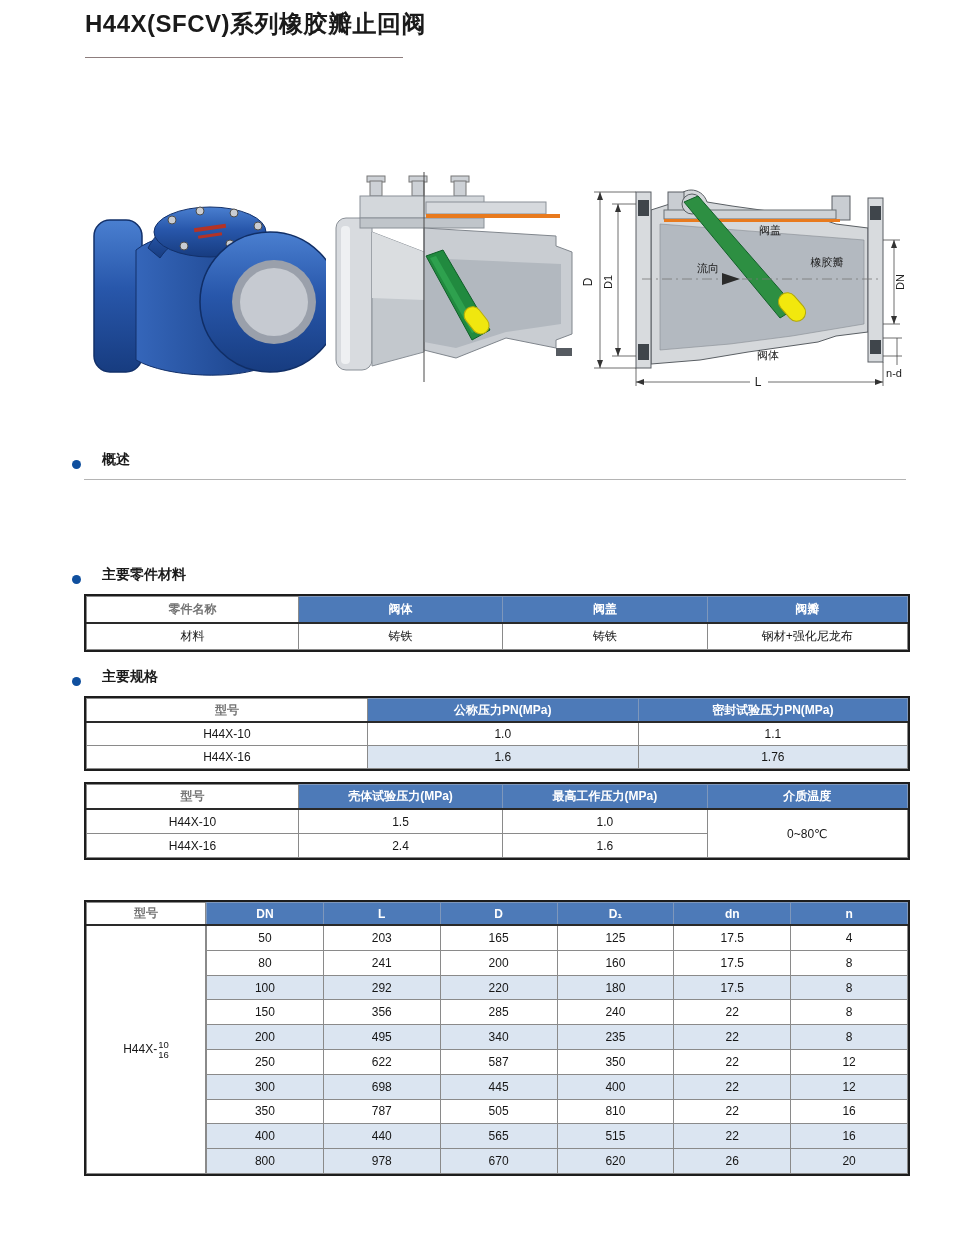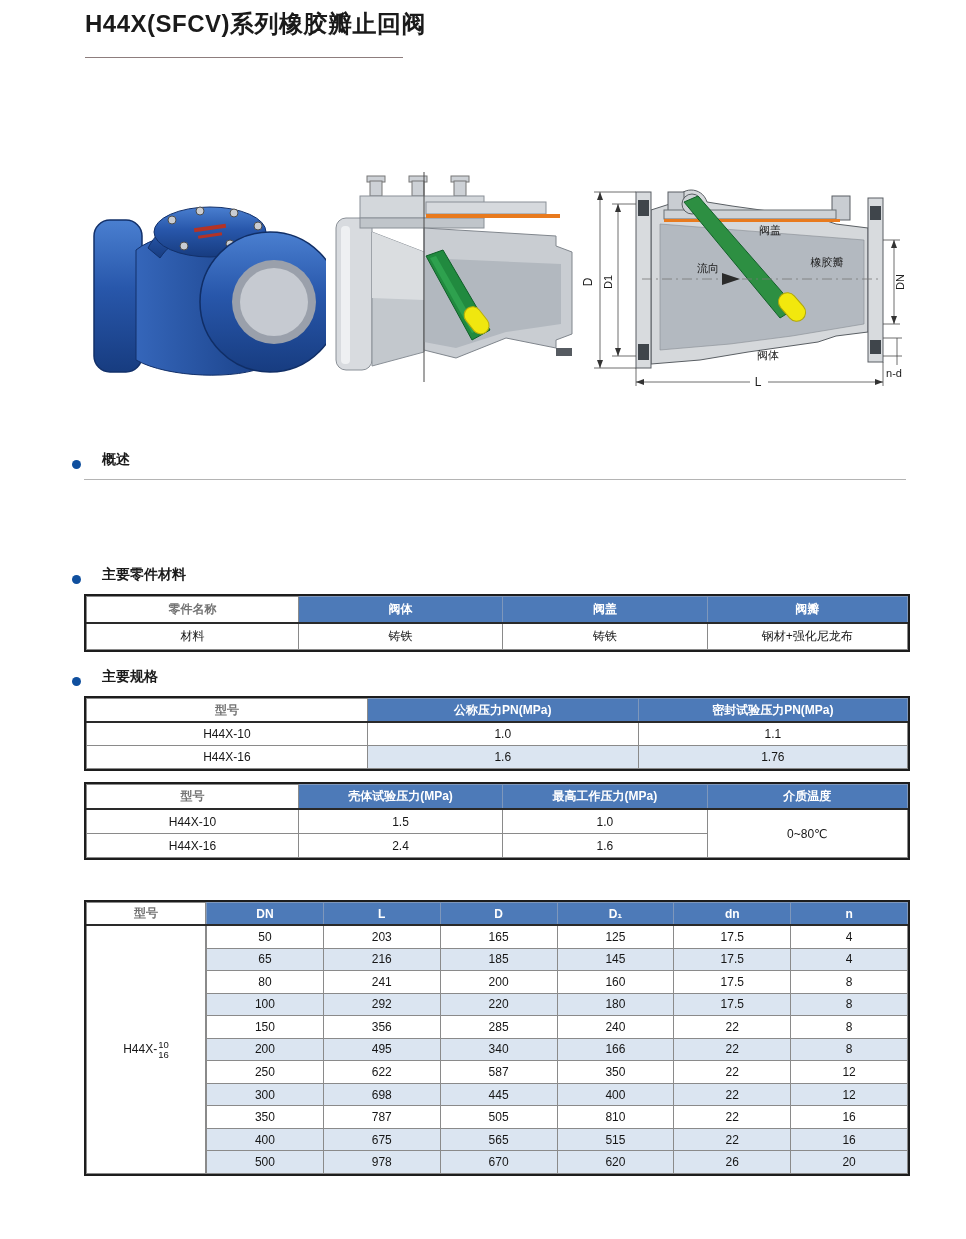--- a/index.html
+++ b/index.html
@@ -321,28 +321,20 @@
       </thead>
       <tbody>
           <tr>
             <td>50</td>
             <td>203</td>
             <td>165</td>
             <td>125</td>
             <td>17.5</td>
             <td>4</td>
           </tr>
-          <tr class="alt">
-            <td>65</td>
-            <td>216</td>
-            <td>185</td>
-            <td>145</td>
-            <td>17.5</td>
-            <td>4</td>
-          </tr>
           <tr>
             <td>80</td>
             <td>241</td>
             <td>200</td>
             <td>160</td>
             <td>17.5</td>
             <td>8</td>
           </tr>
           <tr class="alt">
             <td>100</td>
@@ -357,21 +349,21 @@
             <td>356</td>
             <td>285</td>
             <td>240</td>
             <td>22</td>
             <td>8</td>
           </tr>
           <tr class="alt">
             <td>200</td>
             <td>495</td>
             <td>340</td>
-            <td>166</td>
+            <td>235</td>
             <td>22</td>
             <td>8</td>
           </tr>
           <tr>
             <td>250</td>
             <td>622</td>
             <td>587</td>
             <td>350</td>
             <td>22</td>
             <td>12</td>
@@ -387,28 +379,28 @@
           <tr>
             <td>350</td>
             <td>787</td>
             <td>505</td>
             <td>810</td>
             <td>22</td>
             <td>16</td>
           </tr>
           <tr class="alt">
             <td>400</td>
-            <td>675</td>
+            <td>440</td>
             <td>565</td>
             <td>515</td>
             <td>22</td>
             <td>16</td>
           </tr>
           <tr class="alt">
-            <td>500</td>
+            <td>800</td>
             <td>978</td>
             <td>670</td>
             <td>620</td>
             <td>26</td>
             <td>20</td>
           </tr>
         </tbody>
     </table>
   </div>
 

